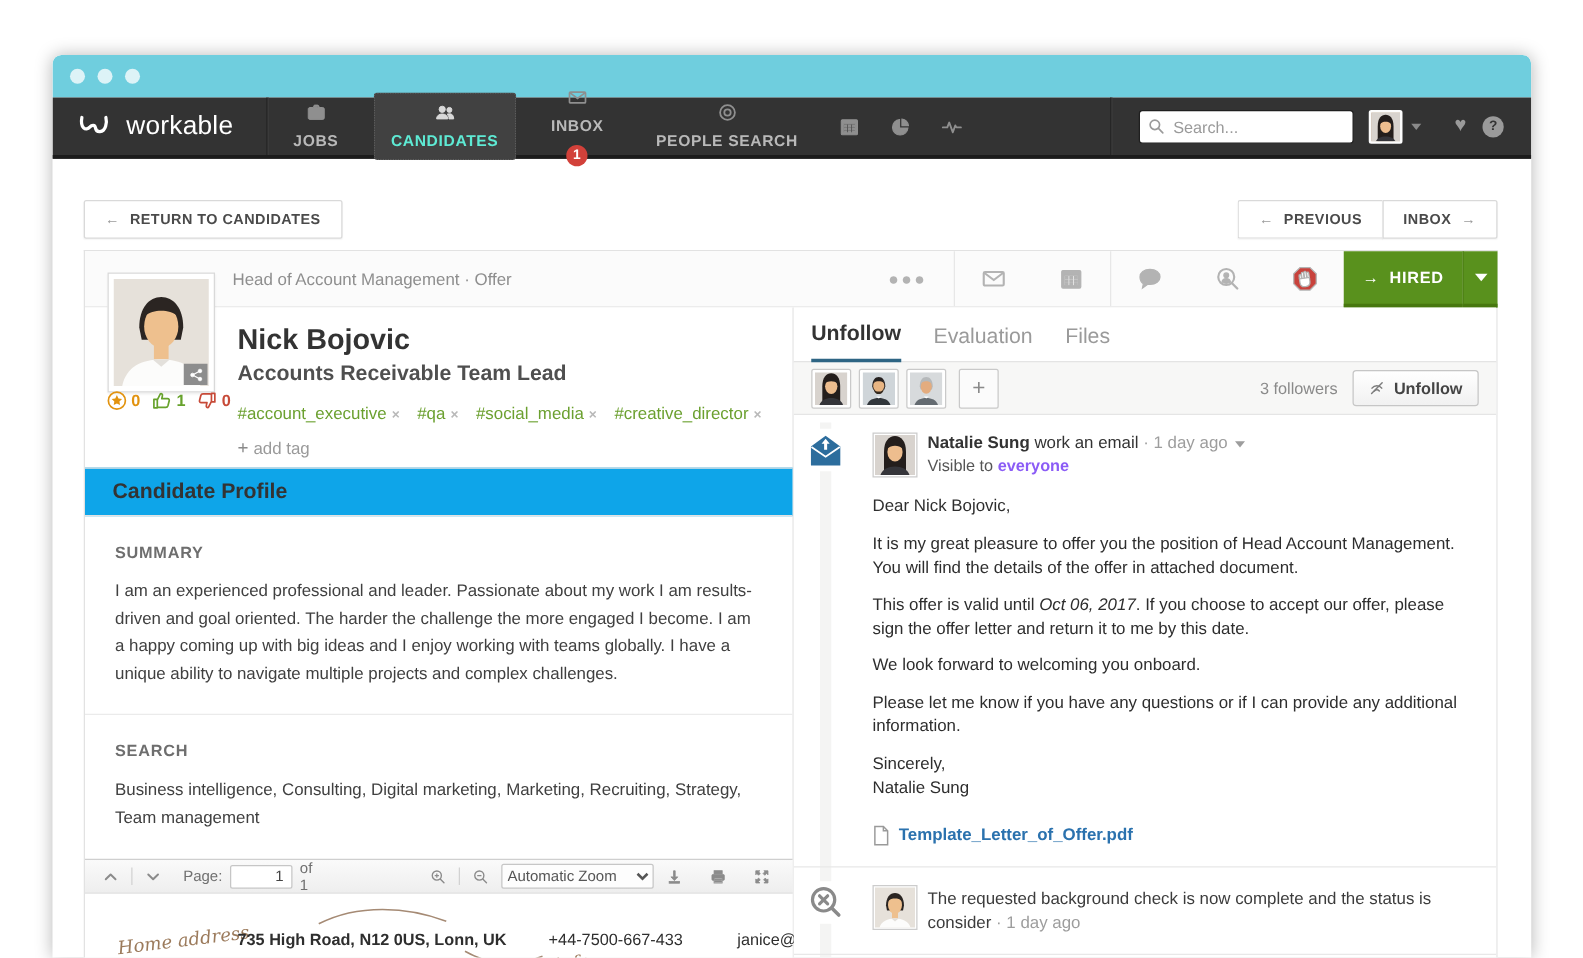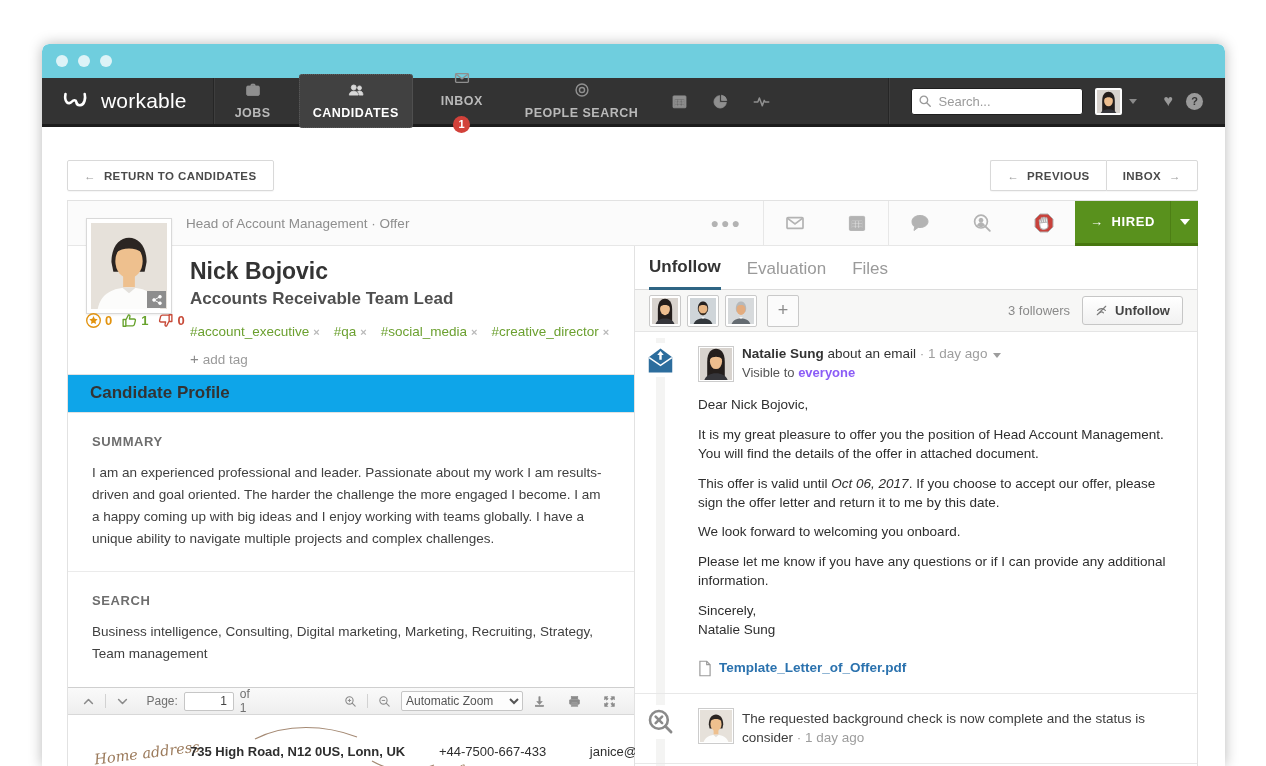--- a/index.html
+++ b/index.html
@@ -12,21 +12,21 @@
   .tb-dot{width:12px;height:12px;border-radius:50%;background:#ddf3f7;margin-right:10px;}
   
   .nav{height:49px;background:#333333;border-bottom:3px solid #1c1c1c;display:flex;align-items:center;color:#b9b9b9;}
   .brand{display:flex;align-items:center;padding:0 26px 0 20px;height:100%;}
   .brand-name{color:#ffffff;font-size:21px;margin-left:9px;letter-spacing:.2px;}
   .nav-sep{width:1px;height:100%;background:#262626;box-shadow:1px 0 0 #3e3e3e;}
   .nav-items{display:flex;align-items:center;height:100%;}
   .nav-item{display:flex;align-items:center;gap:8px;font-size:12.5px;font-weight:bold;letter-spacing:.5px;
     padding:7px 13px;margin:0 7px;border-radius:3px;border:1px solid transparent;cursor:pointer;white-space:nowrap;flex-direction:column;}
   .nav-item svg{width:16px;height:16px;fill:#8f8f8f;stroke:#8f8f8f;}
-  .nav-item.active{background:#414141;border:1px dotted #5e5e5e;color:#ffffff;}
+  .nav-item.active{background:#414141;border:1px dotted #5e5e5e;color:#5eead4;}
   .nav-item.active svg{fill:#d8d8d8;stroke:#d8d8d8;}
   .nav-ico{padding:7px 9px;margin:0 3px;cursor:pointer;display:flex;align-items:center;}
   .nav-ico svg{width:17px;height:17px;fill:#8f8f8f;stroke:#8f8f8f;}
   .badge{background:#d2413a;color:#fff;border-radius:50%;width:17px;height:17px;display:inline-flex;
     align-items:center;justify-content:center;font-size:11px;font-weight:bold;}
   .nav-right{margin-left:auto;display:flex;align-items:center;height:100%;}
   .searchbox{position:relative;margin:0 12px 0 22px;}
   .searchbox input{width:172px;height:27px;border:1px solid #1f1f1f;border-radius:3px;background:#fff;
     padding:0 8px 0 27px;font-size:13px;color:#333;outline:none;font-family:"Liberation Sans",sans-serif;}
   .searchbox input::placeholder{color:#9a9a9a;}
@@ -639,21 +639,21 @@
                   <use href="#i-mail-open"></use>
                 </svg>
               </span>
             <div class="e-head">
               <span class="e-av">
                   <svg viewBox="0 0 40 44" preserveAspectRatio="xMidYMid slice">
                     <use href="#av-woman"></use>
                   </svg>
                 </span>
               <div class="e-line1">
-                <span class="author">Natalie Sung</span><span> about an email</span>
+                <span class="author">Natalie Sung</span><span> work an email</span>
                 <span class="e-time">· 1 day ago</span><span class="e-caret"></span>
               </div>
               <div class="e-line2">
                 <span>Visible to </span><span class="vis-link">everyone</span>
               </div>
             </div>
             <div class="e-body">
               <p>Dear Nick Bojovic,</p>
               <p>It is my great pleasure to offer you the position of Head Account Management.  You will find the details of the offer in attached document.</p>
               <p><span>This offer is valid until </span><i>Oct 06, 2017</i><span>. If you choose to accept our offer, please sign the offer letter and return it to me by this date.</span></p>

